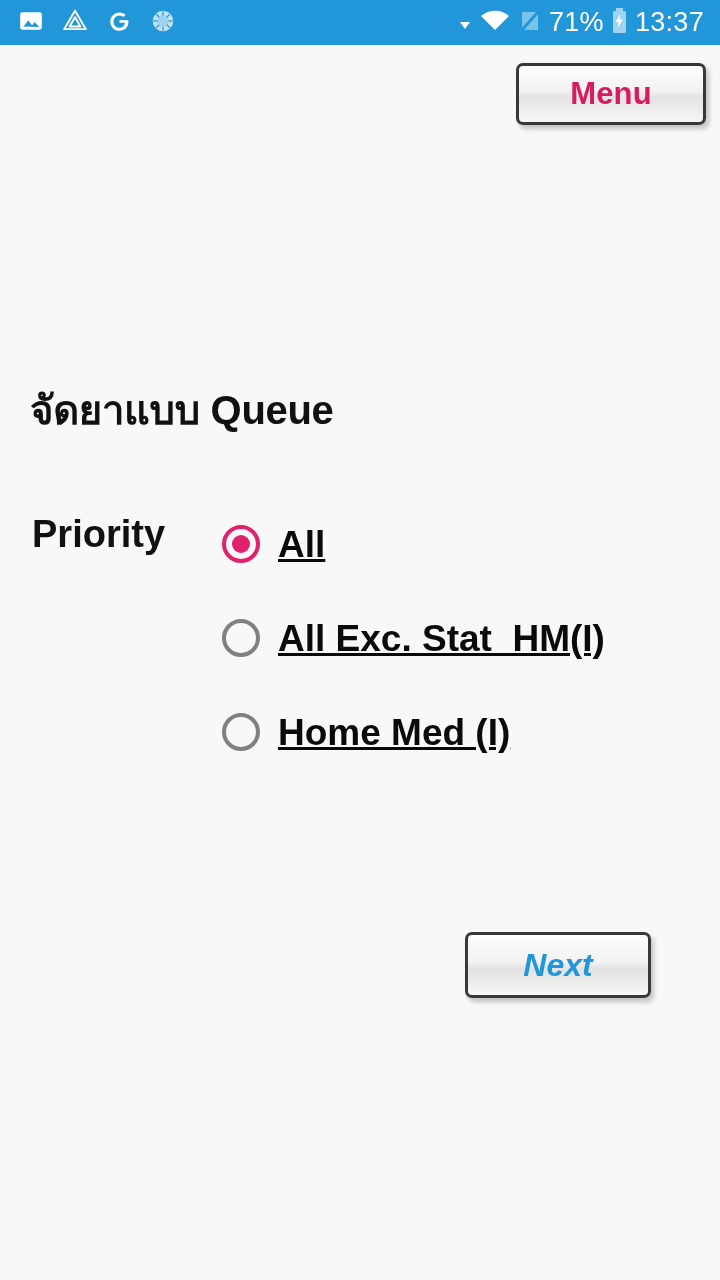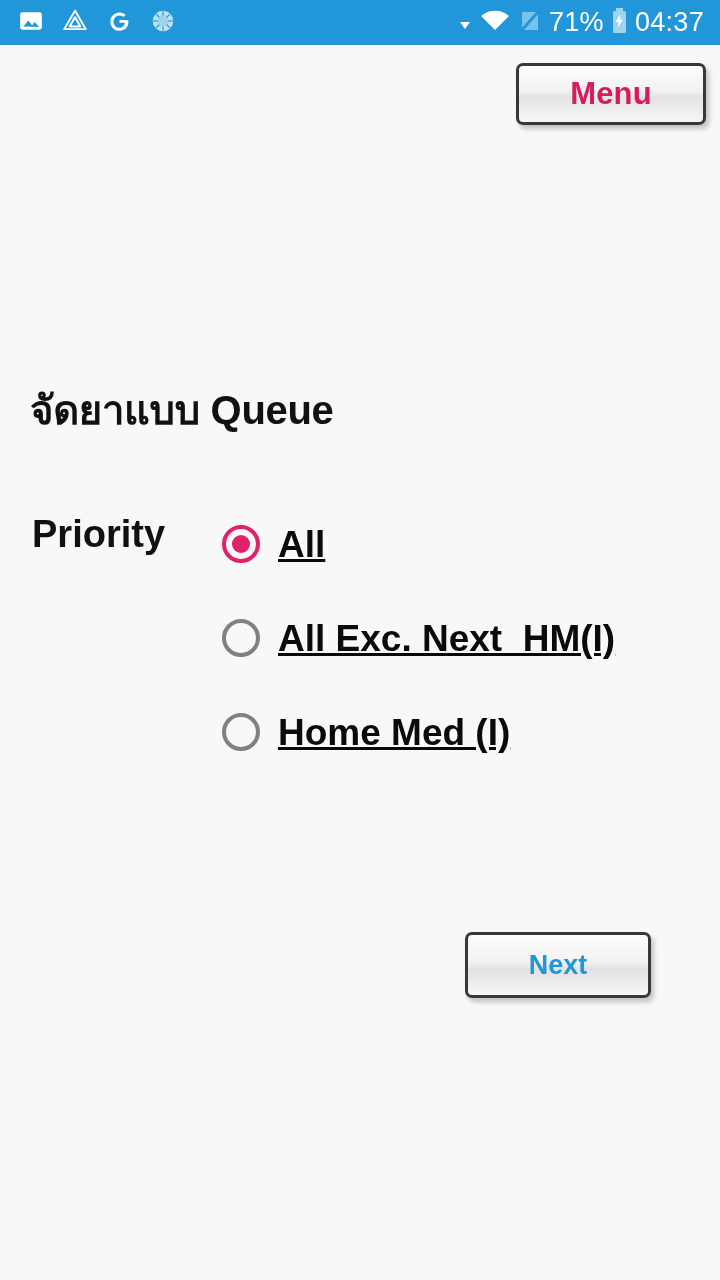--- a/index.html
+++ b/index.html
@@ -157,22 +157,23 @@
     background: linear-gradient(to bottom, #fdfdfd 0%, #f2f2f2 45%, #e2e2e2 56%, #f7f7f7 100%);
     box-shadow: 3px 4px 5px rgba(0,0,0,0.22);
     display: flex;
     align-items: center;
     justify-content: center;
     box-sizing: border-box;
     cursor: pointer;
   }
   #next-button .btn-label {
     color: #2196d8;
-    font-size: 27px;
-    font-weight: bold;
+    font-size: 32px;
+    font-weight: bold;
+    font-style: italic;
   }
 </style>
 </head>
 <body>
 
 <div id="screen">
 
   <div id="status-bar">
     <div class="status-left">
       <span class="sb-icon">
@@ -228,40 +229,40 @@
         </svg>
       </span>
       <span class="sb-text">71%</span>
       <span class="sb-icon">
         <svg width="17" height="27" viewBox="0 0 17 27">
           <rect x="5" y="1" width="7" height="3" fill="#9fd3ee"></rect>
           <rect x="2" y="4" width="13" height="22" rx="1.5" fill="#9fd3ee"></rect>
           <path d="M9.5 7l-5 8h3.2l-1.2 6 5.5-8.5H8.6z" fill="#ffffff"></path>
         </svg>
       </span>
-      <span class="sb-text sb-time">04:37</span>
+      <span class="sb-text sb-time">13:37</span>
     </div>
   </div>
 
   <div id="menu-button">
     <span class="btn-label">Menu</span>
   </div>
 
   <div id="priority-label">Priority</div>
 
   <div id="page-title">จัดยาแบบ Queue</div>
 
   <div id="radio-group">
     <div class="radio-row selected">
       <span class="radio-mark"></span>
       <span class="radio-text">All</span>
     </div>
     <div class="radio-row">
       <span class="radio-mark"></span>
-      <span class="radio-text">All Exc. Next  HM(I)</span>
+      <span class="radio-text">All Exc. Stat  HM(I)</span>
     </div>
     <div class="radio-row">
       <span class="radio-mark"></span>
       <span class="radio-text">Home Med (I)</span>
     </div>
   </div>
 
   <div id="next-button">
     <span class="btn-label">Next</span>
   </div>

